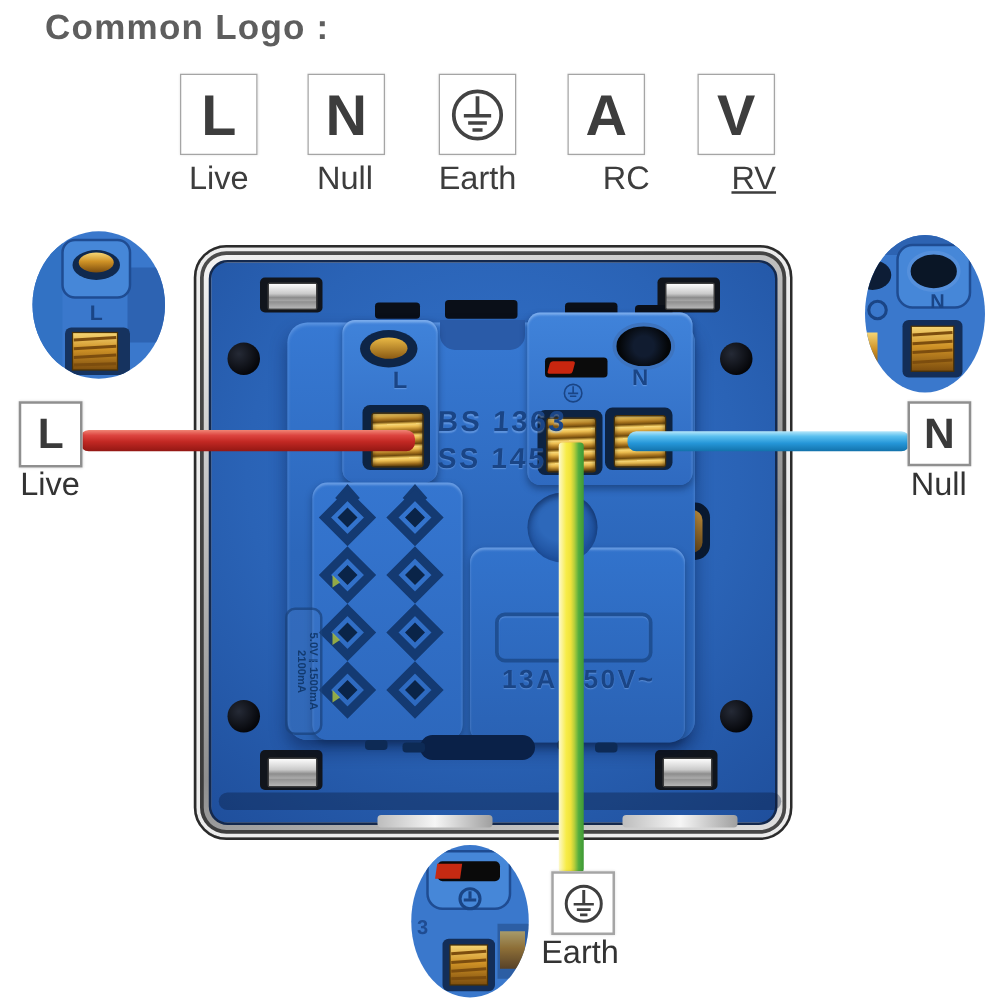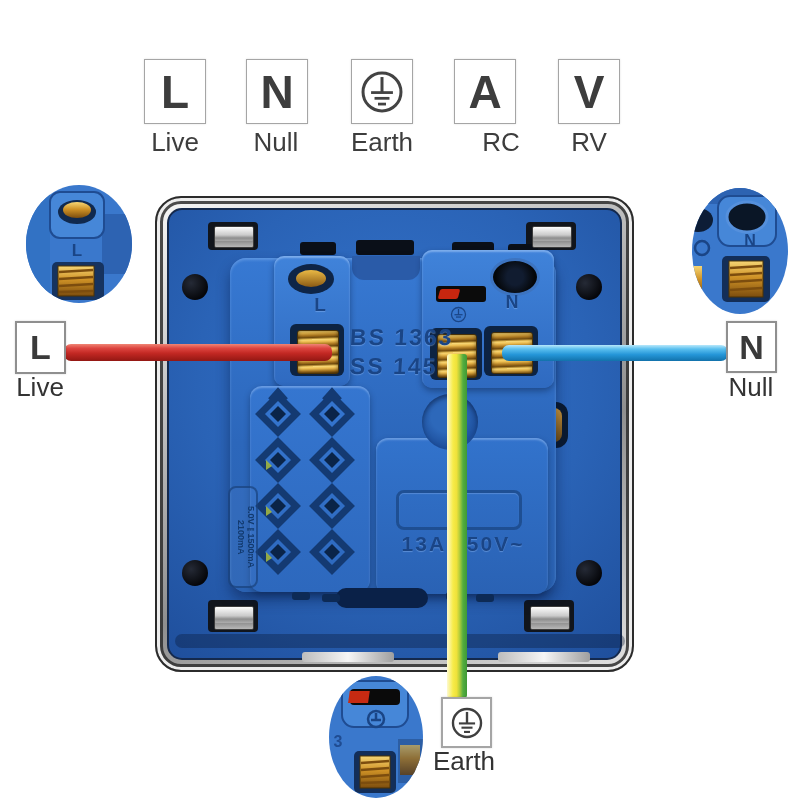--- a/index.html
+++ b/index.html
@@ -75,20 +75,21 @@
             align-items:center;justify-content:center;box-shadow:0 0 2px rgba(0,0,0,.15);}
   .info-letter{font-size:34px;font-weight:700;color:#3a3a3a;}
   .info-label{z-index:31;font-size:26px;color:#333;text-align:center;}
   .callout{z-index:30;}
 </style>
 </head>
 <body>
 
 <div id="stage">
 
+  <div class="abs page-title">Common Logo :</div>
 
   <div>
     <div class="abs lg-box" style="left:144px;">
       <span class="lg-letter">L</span>
     </div>
     <div class="abs lg-box" style="left:246px;">
       <span class="lg-letter">N</span>
     </div>
     <div class="abs lg-box" style="left:351px;">
       <svg width="46" height="46" viewBox="0 0 40 40">
@@ -102,21 +103,21 @@
     <div class="abs lg-box" style="left:454px;">
       <span class="lg-letter">A</span>
     </div>
     <div class="abs lg-box" style="left:558px;">
       <span class="lg-letter">V</span>
     </div>
     <div class="abs lg-label" style="left:123px;">Live</div>
     <div class="abs lg-label" style="left:224px;">Null</div>
     <div class="abs lg-label" style="left:330px;">Earth</div>
     <div class="abs lg-label" style="left:449px;">RC</div>
-    <div class="abs lg-label" style="left:537px;">RV</div>
+    <div class="abs lg-label" style="left:551px;text-decoration:underline;">RV</div>
   </div>
 
   <div class="abs frame"></div>
   <div class="abs panel"></div>
 
   <div class="abs hole" style="left:182px;top:274px;"></div>
   <div class="abs hole" style="left:576px;top:274px;"></div>
   <div class="abs hole" style="left:182px;top:560px;"></div>
   <div class="abs hole" style="left:576px;top:560px;"></div>
 

